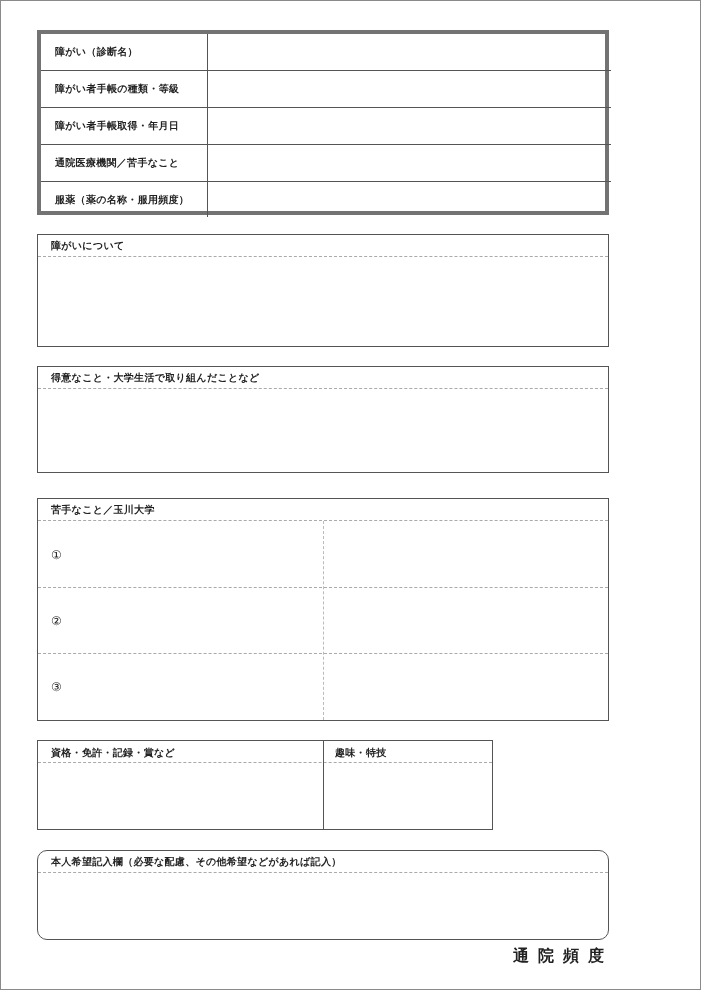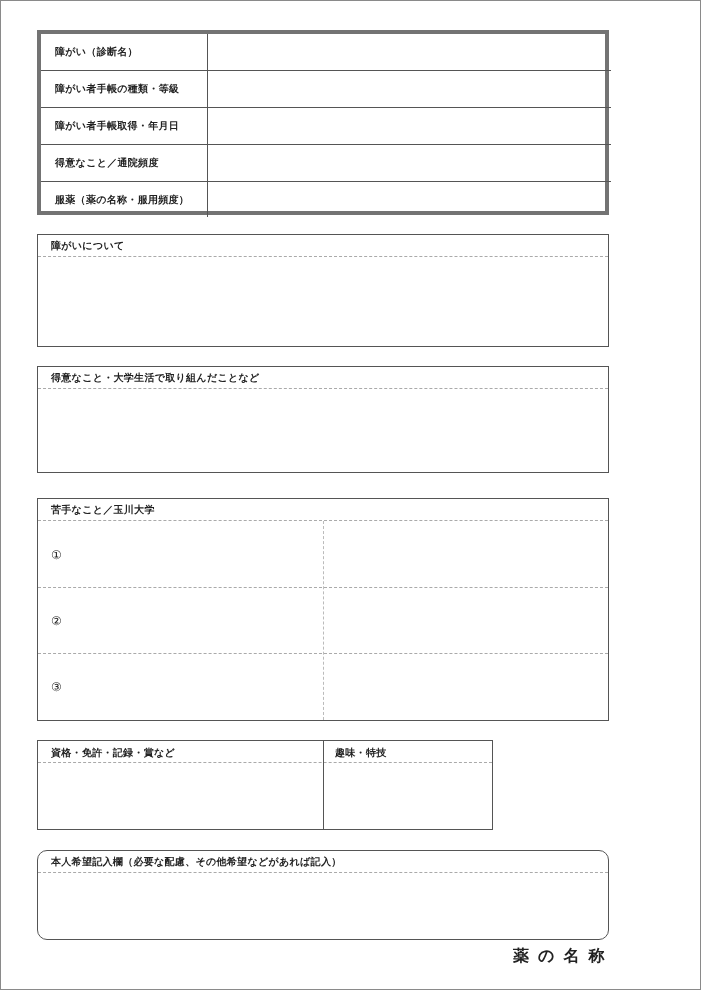--- a/index.html
+++ b/index.html
@@ -48,21 +48,21 @@
   </div>
   <div class="info-row" style="top:37px;">
     <div class="info-label label">障がい者手帳の種類・等級</div>
     <div class="info-value"></div>
   </div>
   <div class="info-row" style="top:74px;">
     <div class="info-label label">障がい者手帳取得・年月日</div>
     <div class="info-value"></div>
   </div>
   <div class="info-row" style="top:111px;">
-    <div class="info-label label">得意なこと／通院頻度</div>
+    <div class="info-label label">通院医療機関／苦手なこと</div>
     <div class="info-value"></div>
   </div>
   <div class="info-row last" style="top:148px; height:35px;">
     <div class="info-label label">服薬（薬の名称・服用頻度）</div>
     <div class="info-value"></div>
   </div>
 </div>
 
 <div class="abs solid-box" style="left:37px; top:234px; width:572px; height:113px;">
   <div class="section-head label">障がいについて</div>
@@ -101,13 +101,13 @@
   <div class="solid-v" style="left:285px;"></div>
   <div class="abs" style="left:0; top:22px; width:285px; height:66px;"></div>
   <div class="abs" style="left:286px; top:22px; width:284px; height:66px;"></div>
 </div>
 
 <div class="abs solid-box" style="left:37px; top:850px; width:572px; height:90px;border-radius:10px;">
   <div class="section-head label">本人希望記入欄（必要な配慮、その他希望などがあれば記入）</div>
   <div class="section-body"></div>
 </div>
 
-<div class="footer-name">薬の名称</div>
+<div class="footer-name">通院頻度</div>
 
 </body></html>

